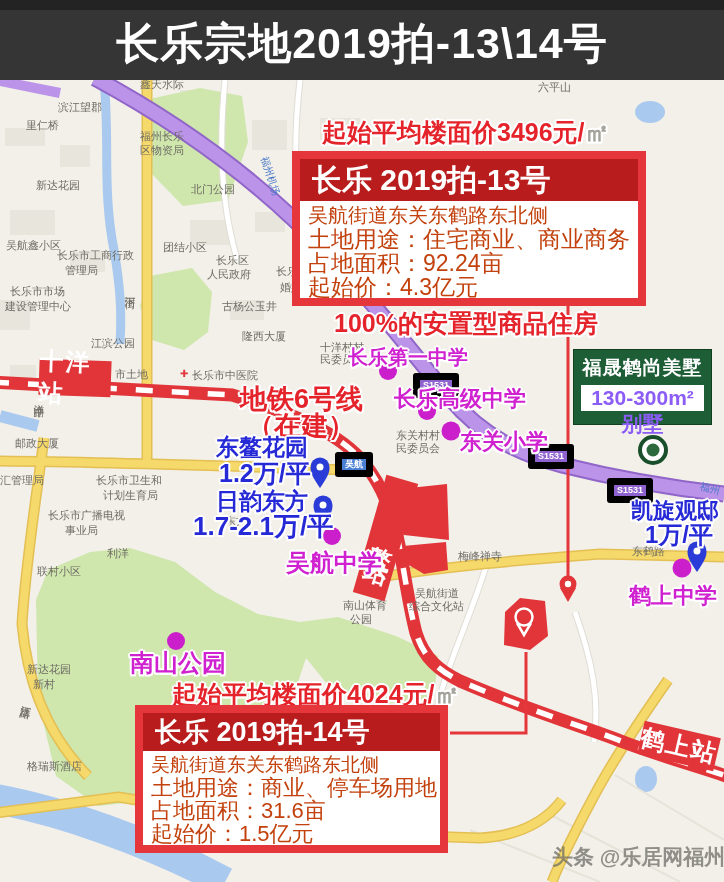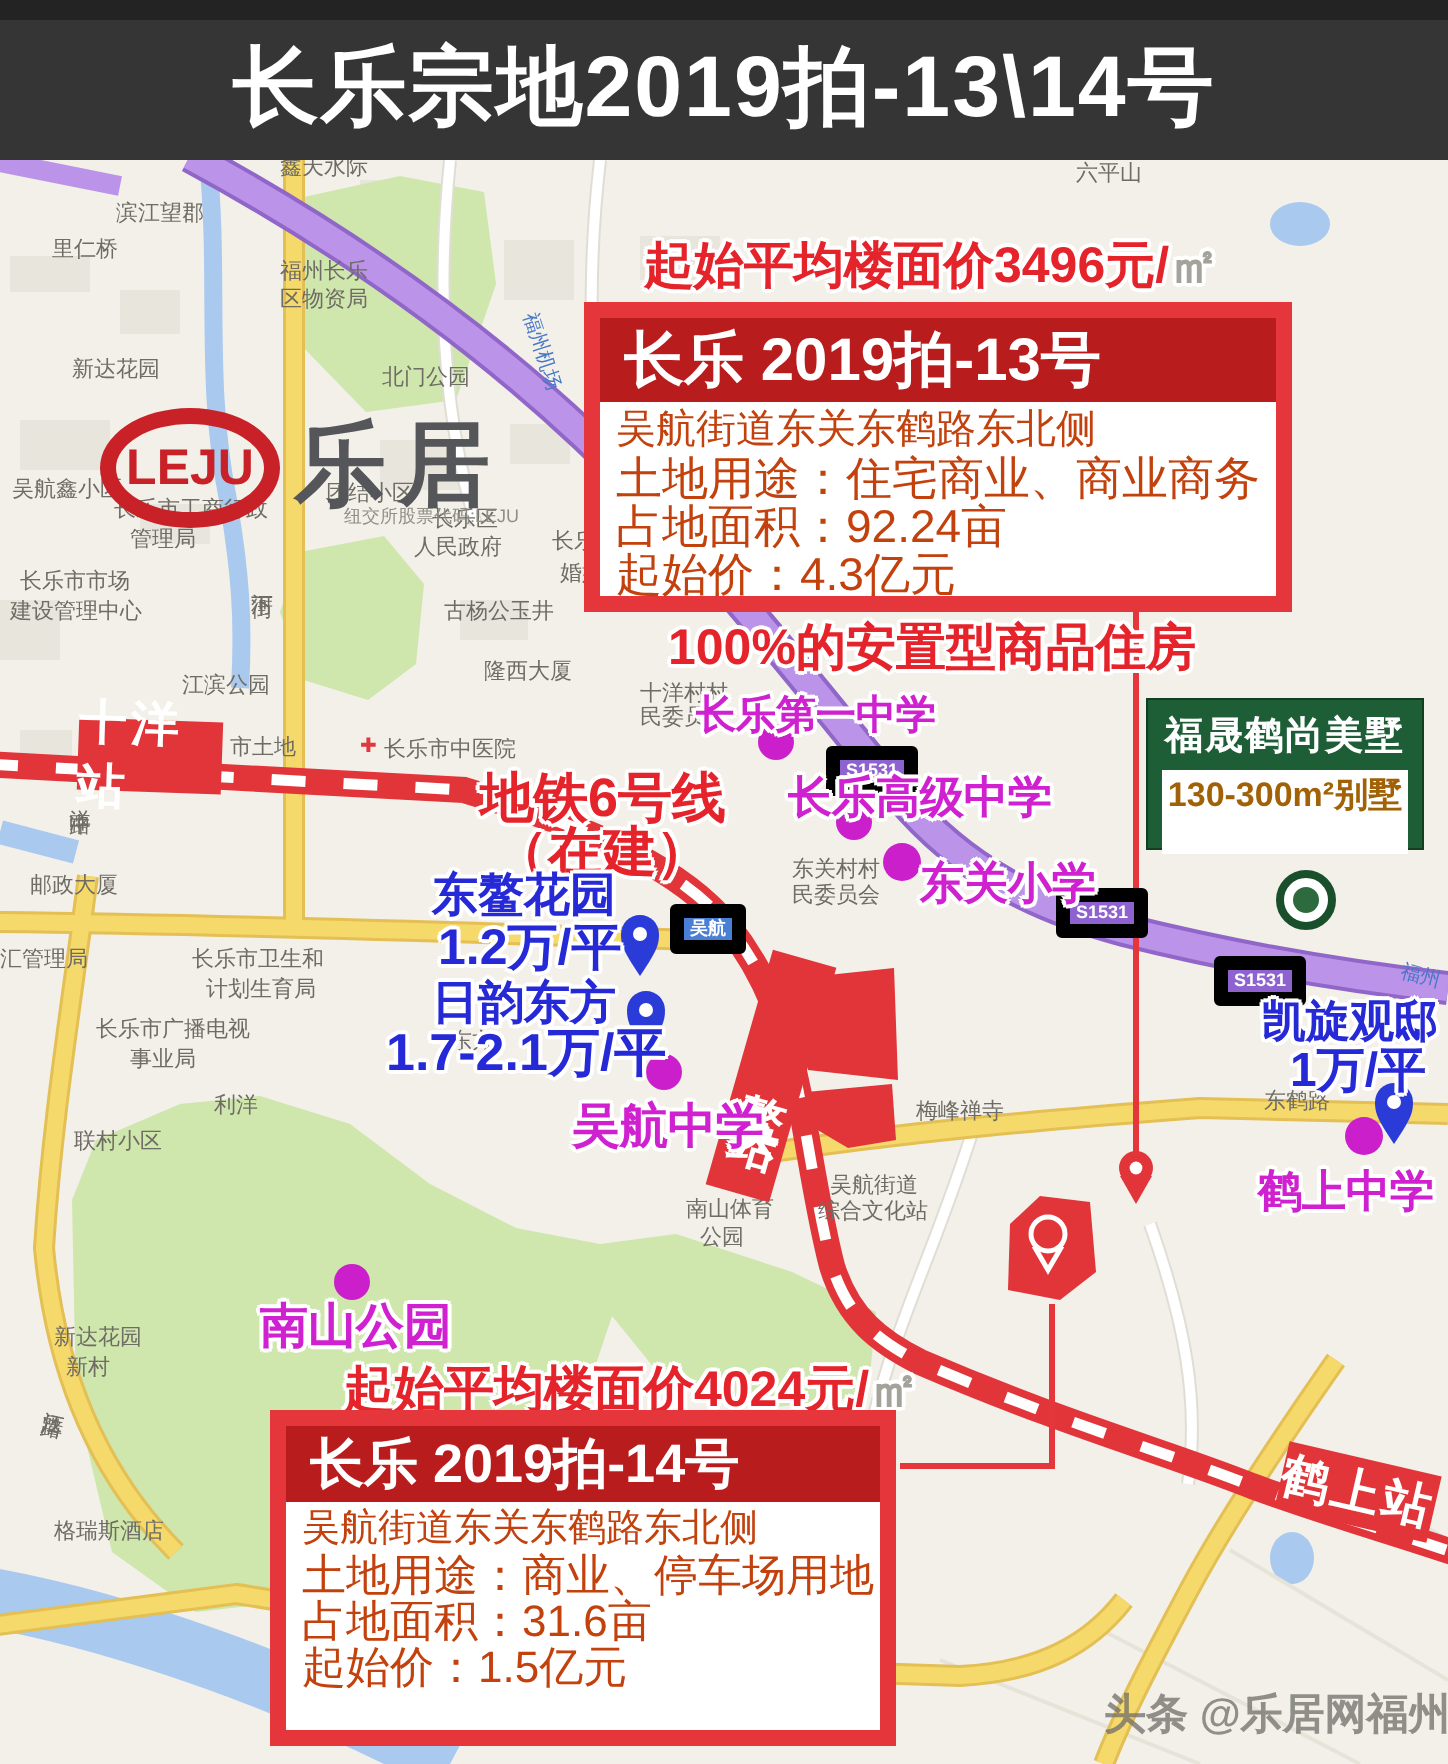--- a/index.html
+++ b/index.html
@@ -33,22 +33,22 @@
     display:flex;align-items:center;justify-content:center;}
   #st-aotou span{writing-mode:vertical-rl;letter-spacing:7px;}
   
   .infobox{position:absolute;z-index:5;border:8px solid #e5373b;background:#fff;box-sizing:border-box;}
   .infobox .hd{background:#b91c1c;color:#fff;font-weight:bold;display:flex;align-items:center;padding-left:12px;}
   .infobox .bd{color:#c2410c;padding:2px 8px;}
   .infobox .bd div{white-space:nowrap;}
   
   .greenbox{position:absolute;z-index:4;background:#1d5e36;border:1px solid #12401f;box-sizing:border-box;}
   .greenbox .gt{color:#fff;font-weight:bold;font-size:19px;text-align:center;margin-top:5px;letter-spacing:1px;}
-  .greenbox .gs{background:#fff;color:#a16207;font-weight:bold;font-size:17px;text-align:center;
-    margin:4px 7px 0 7px;height:42px;line-height:26px;}
+  .greenbox .gs{background:#fff;color:#8b5cf6;font-weight:bold;font-size:21px;text-align:center;
+    margin:4px 7px 0 7px;height:26px;line-height:26px;}
   
   #logo{position:absolute;z-index:4;left:50px;top:204px;width:260px;height:64px;}
   #logo .oval{position:absolute;left:0;top:0;width:74px;height:44px;border:8px solid #c92128;
     border-radius:50%;display:flex;align-items:center;justify-content:center;}
   #logo .oval span{color:#c92128;font-weight:bold;font-size:25px;letter-spacing:0px;}
   #logo .cn{position:absolute;left:97px;top:-2px;color:#55565a;font-size:46px;font-weight:bold;letter-spacing:6px;}
   #logo .tag{position:absolute;left:122px;top:48px;color:#8f8f88;font-size:9px;}
   
   #watermark{position:absolute;z-index:8;left:552px;top:843px;color:#6e6e68;opacity:.75;
     font-size:21px;font-weight:bold;white-space:nowrap;}
@@ -241,27 +241,20 @@
   <div class="ml v" style="left:22px;top:698px;transform:rotate(12deg)">江厝路</div>
   <div class="ml" style="left:225px;top:515px">东方</div>
   <div class="ml" style="left:280px;top:281px">婚姻</div>
   <div class="ml" style="left:276px;top:265px">长乐</div>
 
   <div class="badge" style="left:413px;top:373px">S1531</div>
   <div class="badge" style="left:528px;top:444px">S1531</div>
   <div class="badge" style="left:607px;top:478px">S1531</div>
   <div class="badge blue" style="left:335px;top:452px">吴航</div>
 
-  <div id="logo">
-    <div class="oval">
-      <span>LEJU</span>
-    </div>
-    <div class="cn">乐居</div>
-    <div class="tag">纽交所股票代码:LEJU</div>
-  </div>
 
   <div class="station" id="st-shiyang" style="left:39px;top:360px;width:72px;height:36px;font-size:24px;letter-spacing:2px;transform:rotate(2deg)">
     <span>十洋站</span>
   </div>
   <div class="station" id="st-aotou" style="left:369px;top:477px;width:33px;height:122px;font-size:24px;transform:rotate(16deg)">
     <span>鳌头站</span>
   </div>
   <div class="station" id="st-heshang" style="left:640px;top:729px;width:78px;height:34px;font-size:24px;letter-spacing:2px;transform:rotate(13deg)">
     <span>鹤上站</span>
   </div>
@@ -298,21 +291,21 @@
   <div class="infobox" style="left:292px;top:151px;width:354px;height:155px">
     <div class="hd" style="height:42px;font-size:30px">长乐 2019拍-13号</div>
     <div class="bd">
       <div style="font-size:20px;line-height:24px">吴航街道东关东鹤路东北侧</div>
       <div style="font-size:23px;line-height:24px">土地用途：住宅商业、商业商务</div>
       <div style="font-size:23px;line-height:24px">占地面积：92.24亩</div>
       <div style="font-size:23px;line-height:24px">起始价：4.3亿元</div>
     </div>
   </div>
 
-  <div class="infobox" style="left:135px;top:705px;width:313px;height:168px">
+  <div class="infobox" style="left:135px;top:705px;width:313px;height:148px">
     <div class="hd" style="height:38px;font-size:27px">长乐 2019拍-14号</div>
     <div class="bd">
       <div style="font-size:19px;line-height:23px">吴航街道东关东鹤路东北侧</div>
       <div style="font-size:22px;line-height:23px">土地用途：商业、停车场用地</div>
       <div style="font-size:22px;line-height:23px">占地面积：31.6亩</div>
       <div style="font-size:22px;line-height:23px">起始价：1.5亿元</div>
     </div>
   </div>
 
   <div id="titlebar">

